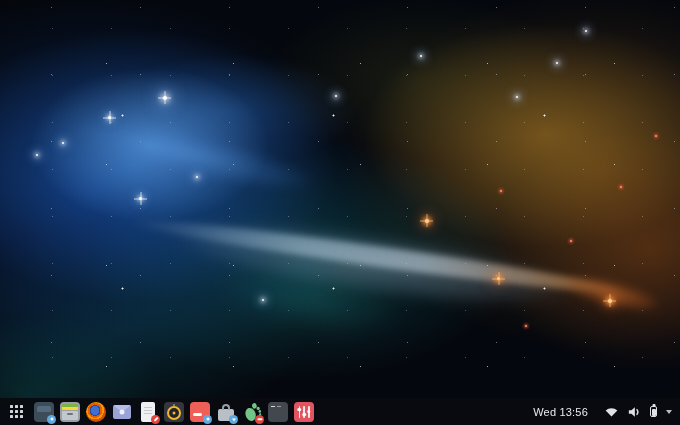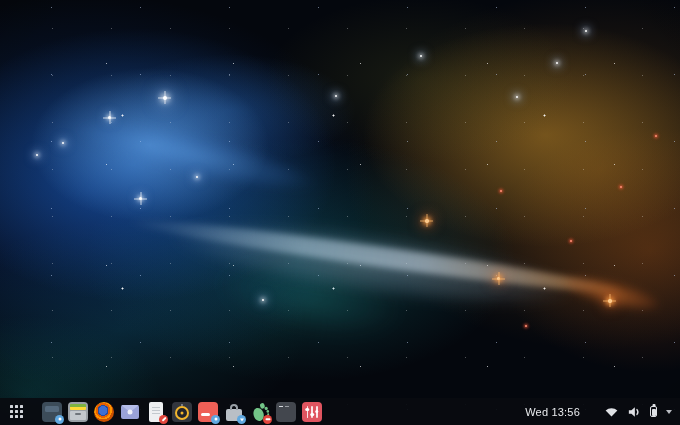--- a/index.html
+++ b/index.html
@@ -51,21 +51,21 @@
   .bs.lg{width:4px;height:4px;box-shadow:0 0 6px 2px rgba(255,255,255,.95),0 0 16px 5px rgba(160,200,255,.55);}
   .bs.sm{width:2px;height:2px;}
   .bs.sm::before,.bs.sm::after{display:none;}
   .bs.orange{background:#ffe0b0;box-shadow:0 0 5px 2px rgba(255,160,70,.95),0 0 13px 4px rgba(255,110,40,.5);}
   .bs.orange::before,.bs.orange::after{background:rgba(255,185,110,.75);}
   .bs.red{width:2px;height:2px;background:#ff9078;box-shadow:0 0 3px 1px rgba(255,90,60,.85);}
   .bs.red::before,.bs.red::after{display:none;}
 
   
   .taskbar{position:absolute;left:0;right:0;bottom:0;height:27px;display:flex;align-items:center;
-    padding:0 8px;box-sizing:border-box;background:rgba(9,11,16,.93);gap:8px;}
+    padding:0 8px;box-sizing:border-box;background:rgba(9,11,16,.93);}
   .launcher{display:grid;grid-template-columns:repeat(3,3px);grid-template-rows:repeat(3,3px);gap:2px;
     background:none;border:none;padding:2px;margin-right:9px;cursor:pointer;}
   .launcher span{background:#d2d6dc;border-radius:.5px;}
   .dock{display:flex;align-items:center;gap:6px;}
   .di{position:relative;width:20px;height:20px;border-radius:4px;border:none;padding:0;cursor:pointer;background:none;}
   .spacer{flex:1;}
   .clock{font-size:11px;color:#e8eaed;margin-right:17px;letter-spacing:.2px;cursor:pointer;}
   .tray{display:flex;align-items:center;gap:9px;cursor:pointer;}
 
   

